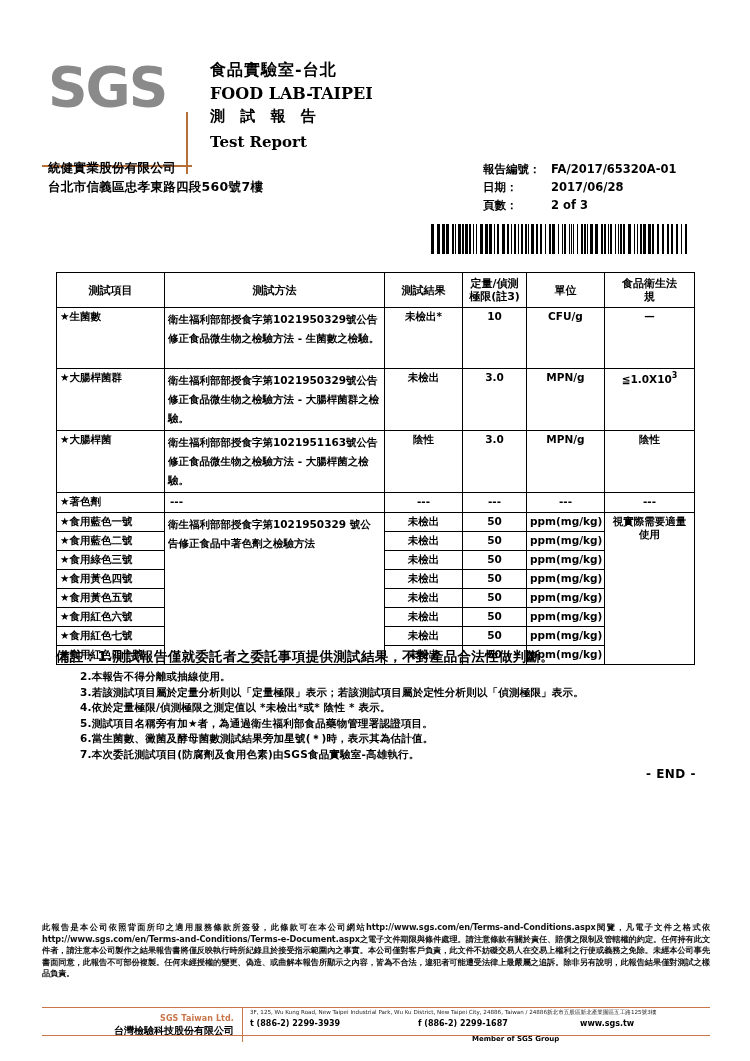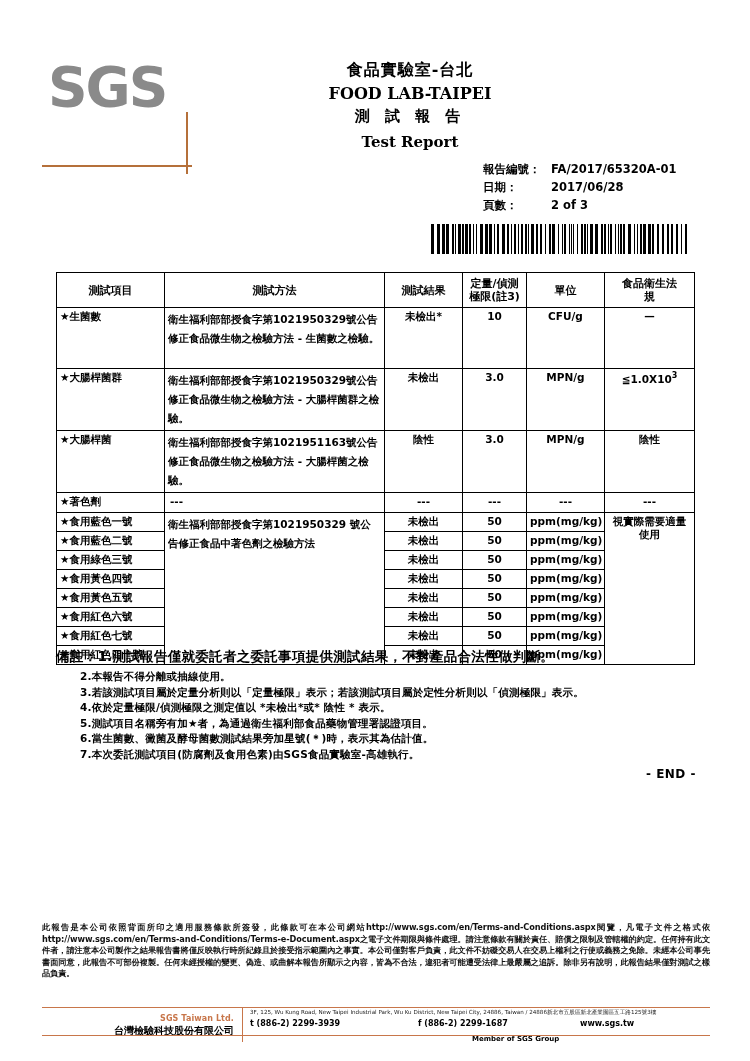--- a/index.html
+++ b/index.html
@@ -60,21 +60,21 @@
     width: 2px;
     height: 62px;
     background: #b5703a;
   }
 
   .title-block {
     position: absolute;
     left: 210px;
     top: 8px;
     width: 400px;
-    text-align: center;
+    text-align: left;
   }
   .title-cn {
     font-family: "DejaVu Sans", "Liberation Sans", sans-serif;
     font-weight: bold;
     font-size: 16px;
     letter-spacing: 1px;
     margin-bottom: 3px;
   }
   .title-en {
     font-family: "DejaVu Serif", "Liberation Serif", serif;
@@ -309,20 +309,24 @@
     <div class="logo-rule-v"></div>
 
     <div class="title-block">
       <div class="title-cn">食品實驗室-台北</div>
       <div class="title-en">FOOD LAB-TAIPEI</div>
       <div class="title-cn2">測 試 報 告</div>
       <div class="title-en2">Test Report</div>
     </div>
   </div>
 
+  <div class="client-block">
+    <div>統健實業股份有限公司</div>
+    <div>台北市信義區忠孝東路四段560號7樓</div>
+  </div>
 
   <div class="meta-block">
     <div class="meta-row">
       <span class="meta-label">報告編號：</span>
       <span class="meta-value">FA/2017/65320A-01</span>
     </div>
     <div class="meta-row">
       <span class="meta-label">日期：</span>
       <span class="meta-value">2017/06/28</span>
     </div>

